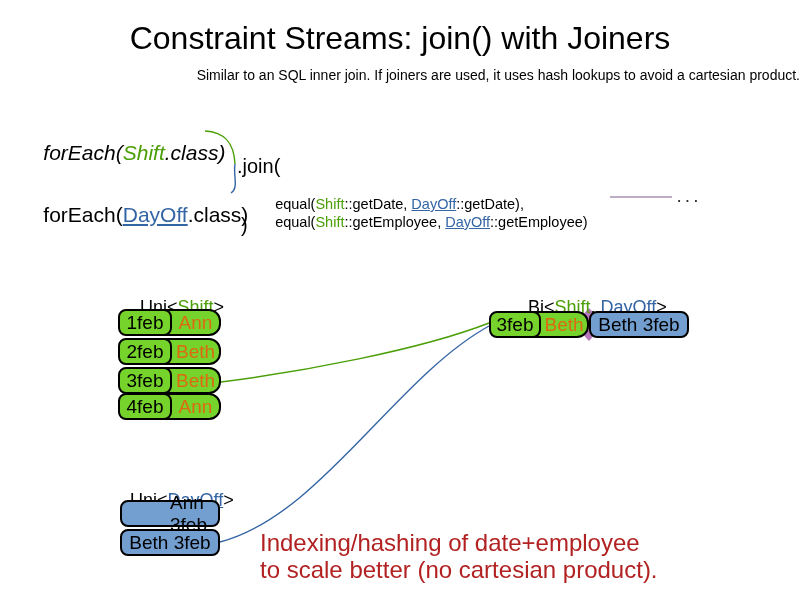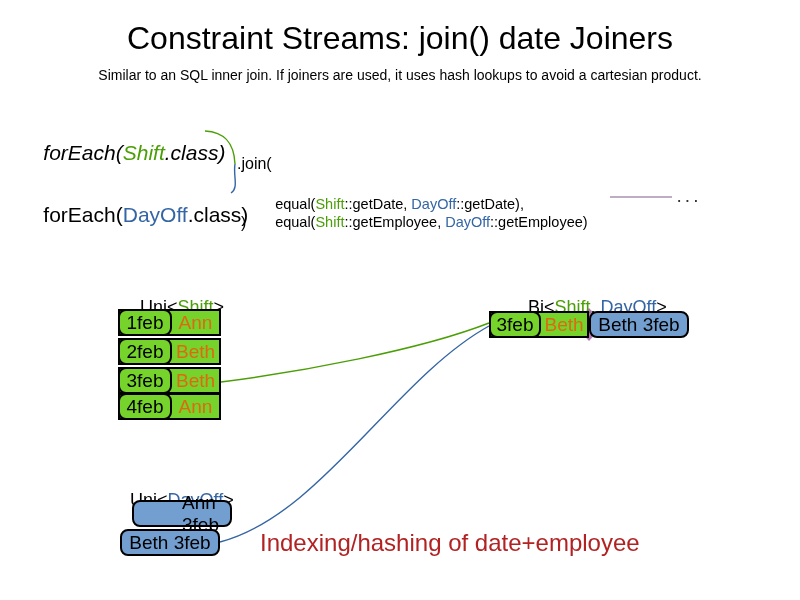--- a/index.html
+++ b/index.html
@@ -3,33 +3,33 @@
 <meta charset="utf-8">
 <style>
   html,body { margin:0; padding:0; background:#fff; }
   .slide {
     position:relative; width:800px; height:600px; background:#ffffff;
     font-family:"Liberation Sans", sans-serif; color:#000; overflow:hidden;
   }
   .abs { position:absolute; }
   .layer { position:absolute; left:0; top:0; width:800px; height:600px; pointer-events:none; }
   .title { top:20px; left:0; width:100%; text-align:center; font-size:32px; font-weight:normal; margin:0; }
-  .subtitle { top:67px; left:0; width:100%; text-align:center; font-size:14px; }
+  .subtitle { top:67px; left:0; width:100%; text-align:right; font-size:14px; }
   .code { white-space:pre; }
   .code-lg { font-size:21px; }
-  .code-md { font-size:16px; }
+  .code-md { font-size:20px; }
   .code-sm { font-size:14.5px; }
   .green-t  { color:#4a9e06; }
-  .blue-t   { color:#3465a4; }
+  .blue-t   { color:#3465a4;text-decoration:underline; }
   .orange-t { color:#dd6a12; }
   .label { font-size:18px; white-space:pre; }
   .ellipsis { font-size:19px; letter-spacing:2px; color:#333; }
   .row-green {
     width:103px; height:27px; background:#76d32b; border:2px solid #000;
-    border-radius:0; box-sizing:border-box;
+    border-radius:12px; box-sizing:border-box;
   }
   .datebox {
     position:absolute; left:-2px; top:-2px; bottom:-2px; width:54px;
     background:#76d32b; border:2px solid #000; border-radius:8px; box-sizing:border-box;
     display:flex; align-items:center; justify-content:center; font-size:19px;
   }
   .namebox {
     position:absolute; left:52px; right:0; top:0; bottom:0;
     display:flex; align-items:center; justify-content:center; font-size:19px;
   }
@@ -47,21 +47,21 @@
 
   <svg class="layer">
     <polygon points="589,308 604,324.5 589,341 574,324.5" fill="#b878bc"></polygon>
     <path d="M 205 131 C 224 132, 234 142, 235 164" fill="none" stroke="#4a9e06" stroke-width="1.4"></path>
     <path d="M 231 193 C 239 188, 233 176, 235 164" fill="none" stroke="#3465a4" stroke-width="1.4"></path>
     <path d="M 610 197 L 672 197" fill="none" stroke="#7e5c8e" stroke-width="1.2"></path>
     <path d="M 221 382 C 300 372, 420 350, 489 323" fill="none" stroke="#4a9e06" stroke-width="1.4"></path>
     <path d="M 220 542 C 320 516, 395 378, 489 326" fill="none" stroke="#3465a4" stroke-width="1.4"></path>
   </svg>
 
-  <h1 class="abs title">Constraint Streams: join() date Joiners</h1>
+  <h1 class="abs title">Constraint Streams: join() with Joiners</h1>
   <div class="abs subtitle">Similar to an SQL inner join. If joiners are used, it uses hash lookups to avoid a cartesian product.</div>
 
   <div class="abs code code-lg" style="left:20px; top:117px;font-style:italic;">
     <span>forEach(</span><span class="green-t">Shift</span><span>.class)</span>
   </div>
 
   <div class="abs code code-lg" style="left:20px; top:179px;">
     <span>forEach(</span><span class="blue-t">DayOff</span><span>.class)</span>
   </div>
 
@@ -107,20 +107,21 @@
   <div class="abs row-green" style="left:489px; top:311px; width:100px;">
     <div class="datebox" style="width:52px;">3feb</div>
     <div class="namebox orange-t" style="left:50px;">Beth</div>
   </div>
   <div class="abs row-blue" style="left:589px; top:311px;">Beth 3feb</div>
 
   <div class="abs label" style="left:110px; top:469px;">
     <span>Uni&lt;</span><span class="blue-t">DayOff</span><span>&gt;</span>
   </div>
 
-  <div class="abs row-blue" style="left:132px; top:500px;padding-left:48px;">Ann 3feb</div>
+  <div class="abs row-blue" style="left:120px; top:500px;padding-left:48px;">Ann 3feb</div>
   <div class="abs row-blue" style="left:120px; top:529px;">Beth 3feb</div>
 
   <div class="abs annotation" style="left:260px; top:529px;">
     <div>Indexing/hashing of date+employee</div>
+    <div>to scale better (no cartesian product).</div>
   </div>
 
 </div>
 
 </body></html>

